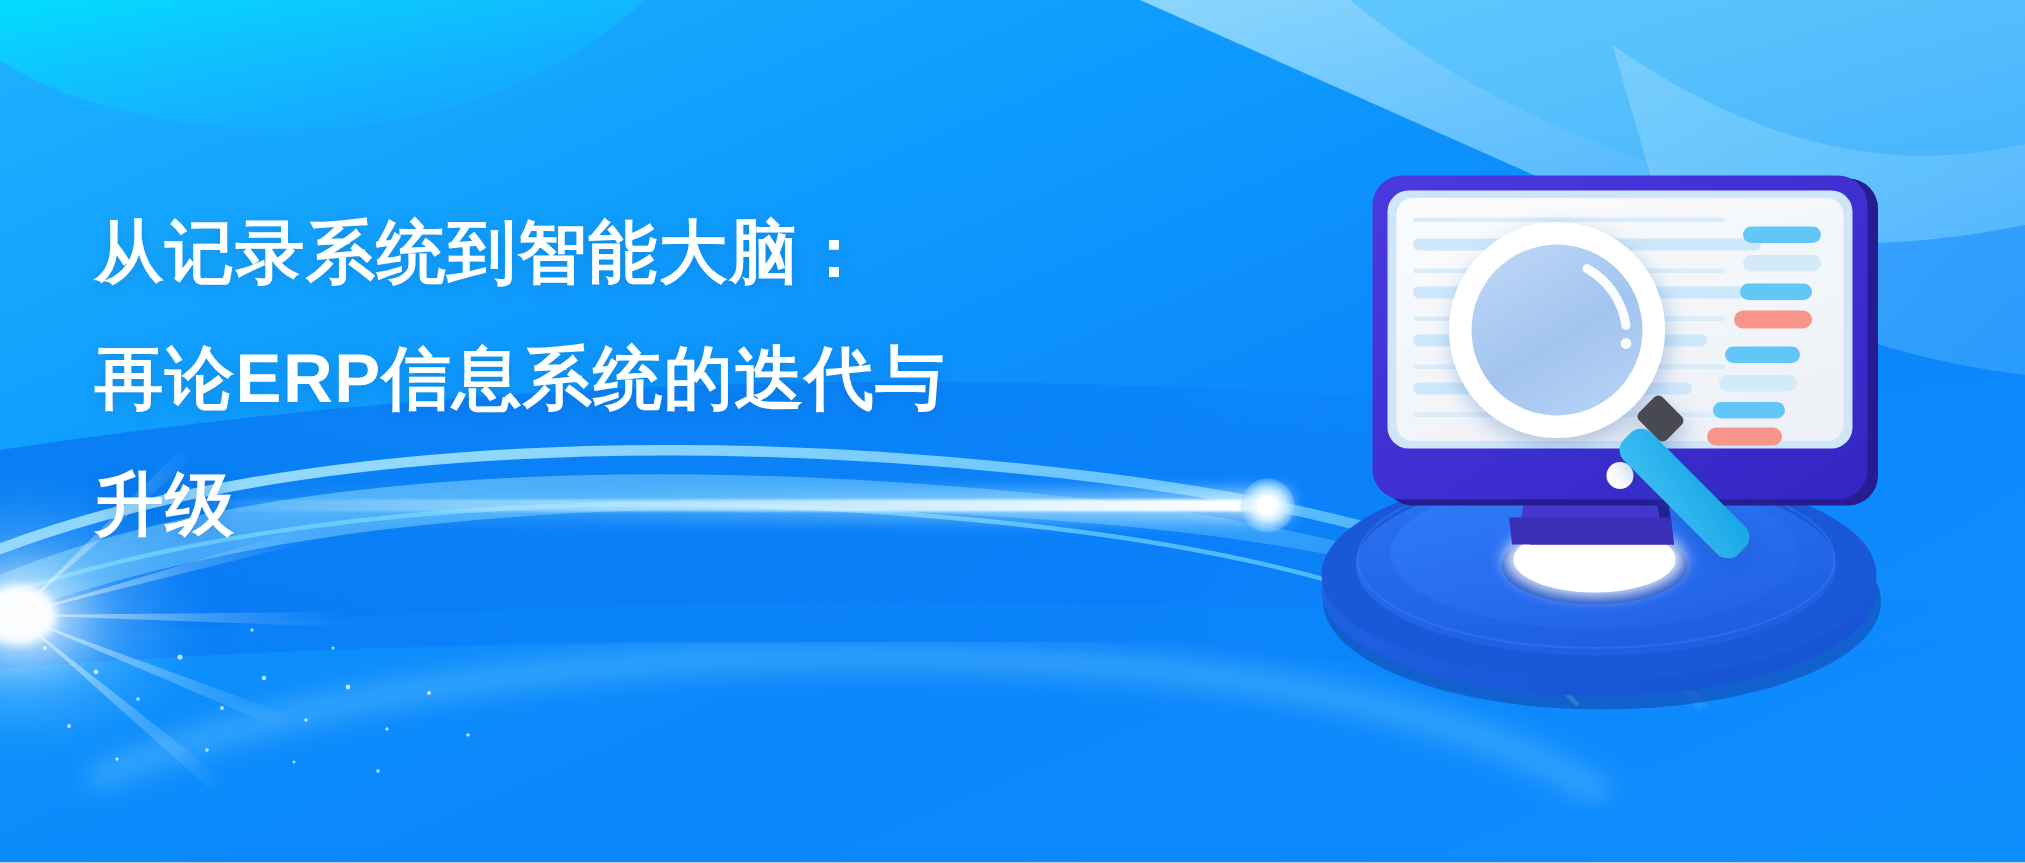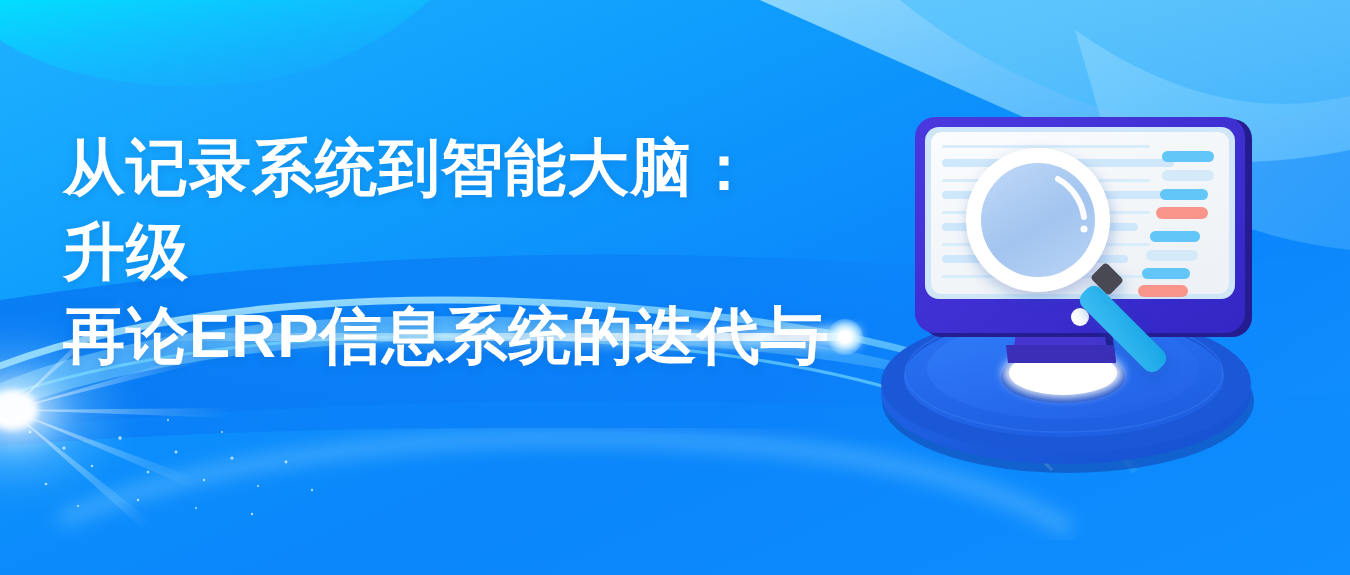--- a/index.html
+++ b/index.html
@@ -5,21 +5,21 @@
   html,body{margin:0;padding:0;background:#fff;}
   #banner{
     position:relative;width:1350px;height:575px;overflow:hidden;
     font-family:"Liberation Sans","DejaVu Sans",sans-serif;
     background:linear-gradient(160deg,#1fb4ff 0%,#0f9bfd 22%,#0a86fb 48%,#0b7bf8 70%,#1296ff 100%);
   }
   .layer{position:absolute;top:0;left:0;width:1350px;height:575px;pointer-events:none;}
   
   #title-block{position:absolute;left:63px;top:126px;width:820px;z-index:30;}
   .title-line{
-    color:#ffffff;font-weight:700;font-size:62px;line-height:84px;
+    color:#ffffff;font-weight:700;font-size:46px;line-height:84px;
     letter-spacing:1px;white-space:nowrap;
     text-shadow:0 2px 10px rgba(0,60,140,.18);
   }
   
   #beam{position:absolute;left:120px;top:333px;width:730px;height:8px;z-index:25;
     background:linear-gradient(90deg,rgba(200,240,255,0) 0%,rgba(190,235,255,.35) 18%,rgba(225,246,255,.8) 62%,#ffffff 99%);
     filter:blur(.6px);border-radius:4px;}
   #beam-glow{position:absolute;left:100px;top:327px;width:760px;height:20px;z-index:24;
     background:linear-gradient(90deg,rgba(120,215,255,0) 0%,rgba(140,222,255,.28) 40%,rgba(210,245,255,.55) 90%,rgba(255,255,255,.7) 100%);
     filter:blur(5px);}
@@ -131,22 +131,22 @@
         <circle cx="252" cy="514" r="1.2"></circle>
           <circle cx="30" cy="432" r="1.4"></circle>
         <circle cx="168" cy="420" r="1.1"></circle>
           <circle cx="222" cy="432" r="1.0"></circle>
       </g>
     </g>
   </svg>
 
   <div id="title-block">
     <div class="title-line">从记录系统到智能大脑：</div>
+    <div class="title-line">再论ERP信息系统的迭代与</div>
     <div class="title-line">升级</div>
-    <div class="title-line">再论ERP信息系统的迭代与</div>
   </div>
 
   <div id="beam-glow"></div>
   <div id="beam"></div>
   <div id="beam-dot"></div>
 
   <div id="device">
     <svg viewBox="0 0 400 420" width="400" height="420">
       <defs>
         <linearGradient id="baseOuter" x1="0" y1="0" x2="1" y2="1">

